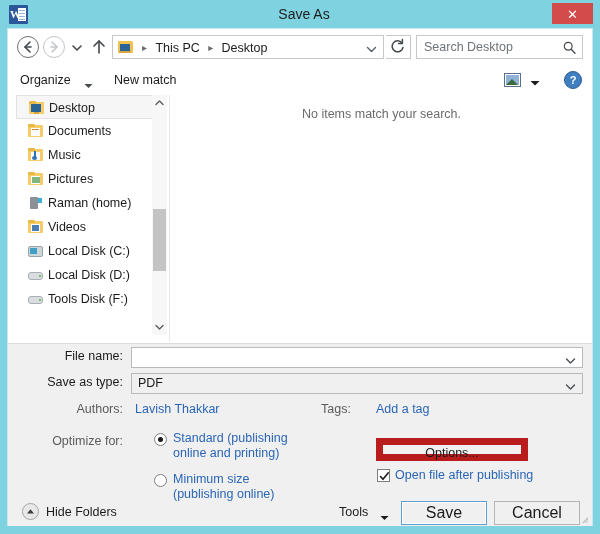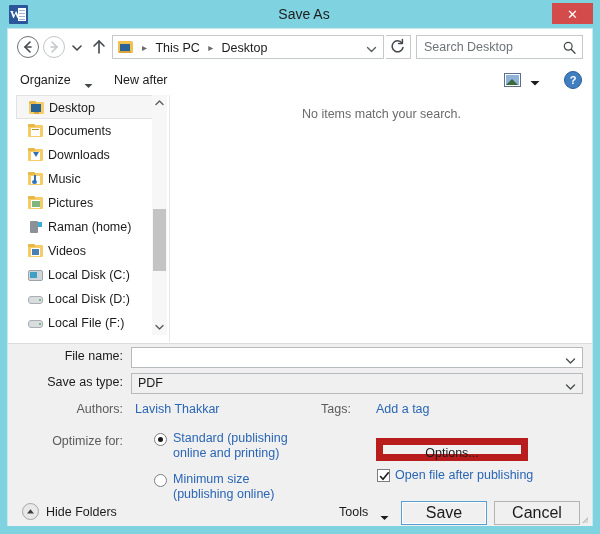--- a/index.html
+++ b/index.html
@@ -643,21 +643,21 @@
       </div>
     </div>
 
     <div class="cmdbar">
       <div class="cmd-item cmd-organize">Organize</div>
       <div class="cmd-caret">
         <svg width="9" height="6" viewBox="0 0 9 6">
             <path d="M0.5 1 L4.5 5 L8.5 1 Z" fill="#43484c"></path>
           </svg>
       </div>
-      <div class="cmd-item cmd-newfolder">New after</div>
+      <div class="cmd-item cmd-newfolder">New match</div>
 
       <div class="view-ico">
         <div class="fr"></div>
           <div class="im"></div>
           <div class="hill"></div>
       </div>
       <div class="view-caret">
         <svg width="10" height="7" viewBox="0 0 10 7">
             <path d="M0.5 1 L5 5.5 L9.5 1 Z" fill="#1b1b1b"></path>
           </svg>
@@ -682,29 +682,20 @@
         <div class="nav-item">
           <span class="ic ic-folder ic-docs">
               <span class="b"></span>
               <span class="t"></span>
               <span class="in"></span>
               <span class="ln"></span>
             </span>
           <span>Documents</span>
         </div>
         <div class="nav-item">
-          <span class="ic ic-folder ic-dl">
-              <span class="b"></span>
-              <span class="t"></span>
-              <span class="in"></span>
-              <span class="ar"></span>
-            </span>
-        <span>Downloads</span>
-        </div>
-        <div class="nav-item">
           <span class="ic ic-folder ic-music">
               <span class="b"></span>
               <span class="t"></span>
               <span class="in"></span>
               <span class="n"></span>
               <span class="h"></span>
             </span>
           <span>Music</span>
         </div>
         <div class="nav-item">
@@ -744,21 +735,21 @@
               <span class="body"></span>
               <span class="led"></span>
             </span>
           <span>Local Disk (D:)</span>
         </div>
         <div class="nav-item">
           <span class="ic ic-disk">
               <span class="body"></span>
               <span class="led"></span>
             </span>
-          <span>Local File (F:)</span>
+          <span>Tools Disk (F:)</span>
         </div>
       </div>
 
       <div class="nav-scroll">
         <div class="arr up">
           <svg width="15" height="16" viewBox="0 0 15 16">
               <path d="M4 9.5 L7.5 6 L11 9.5" fill="none" stroke="#5a5f63" stroke-width="1.4" stroke-linecap="round" stroke-linejoin="round"></path>
             </svg>
         </div>
         <div class="thumb"></div>

